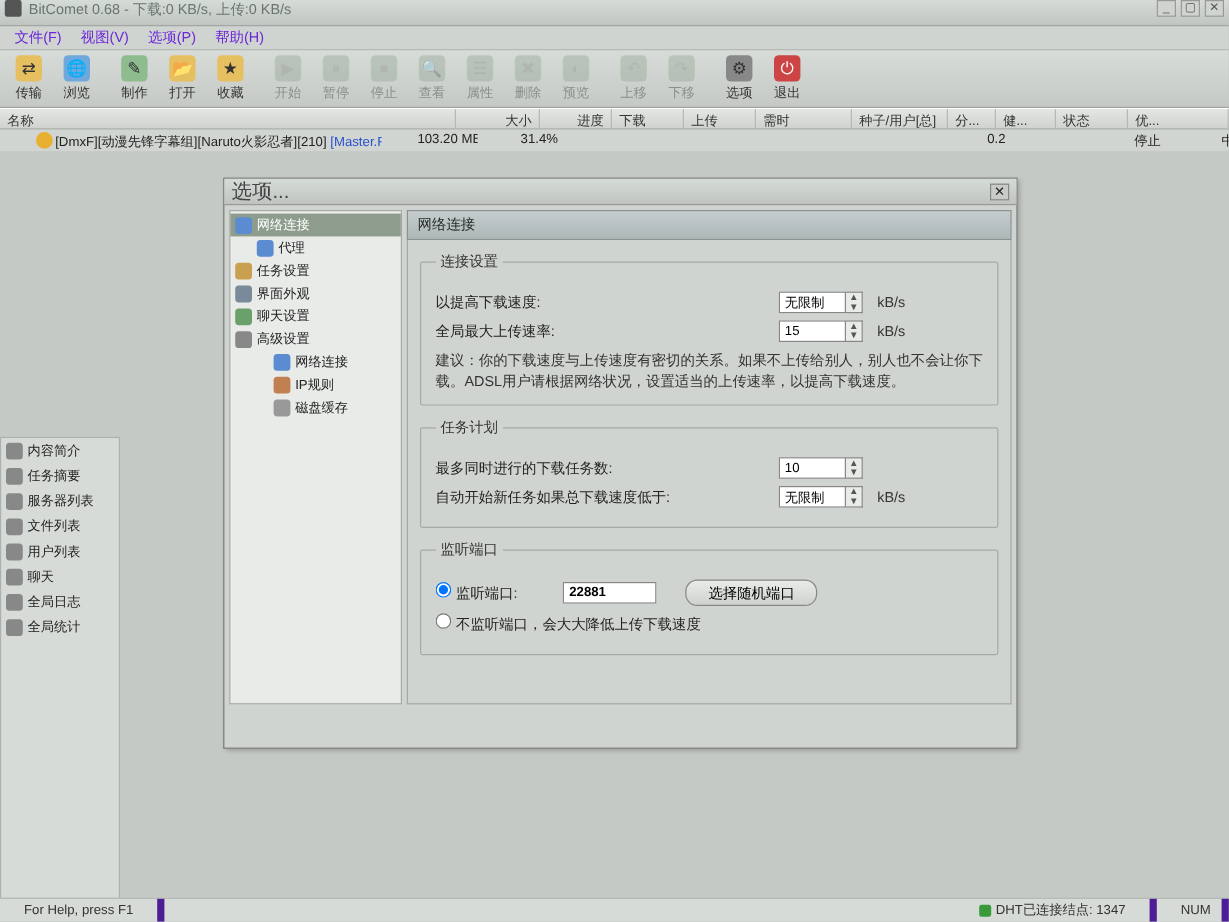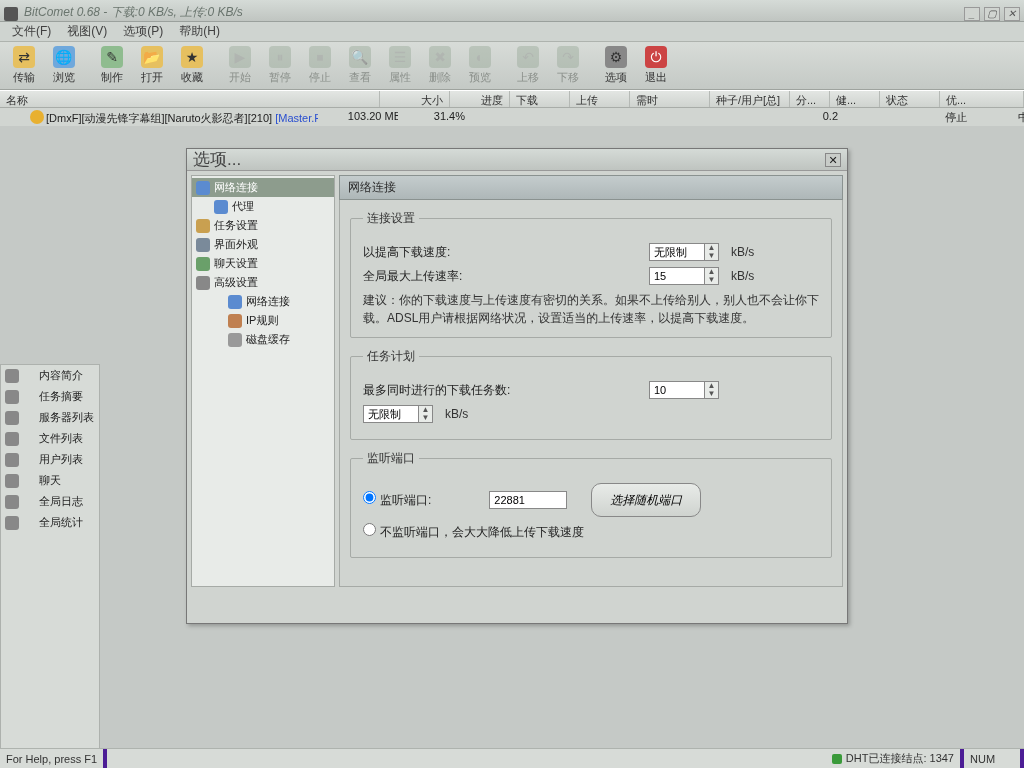--- a/index.html
+++ b/index.html
@@ -1,27 +1,27 @@
 <!DOCTYPE html>
 <html><head>
 <meta charset="utf-8">
 <style>
 * { box-sizing: border-box; margin: 0; padding: 0; font-family: "Microsoft YaHei", Arial, sans-serif; }
 body { background: #c5c9c6; width: 1024px; height: 768px; overflow: hidden; font-size: 12px; color: #222; }
 
 
-.titlebar { height: 22px; background: linear-gradient(#d5dbd7,#c0c5c1); display: flex; align-items: flex-end; padding: 0 4px; border-bottom: 1px solid #9aa09c; font-style: italic; }
+.titlebar { height: 22px; background: linear-gradient(#d5dbd7,#c0c5c1); display: flex; align-items: flex-start; padding: 0 4px; border-bottom: 1px solid #9aa09c; }
 .titlebar .app-icon { width: 14px; height: 14px; background: #555; margin-right: 6px; border-radius: 2px; }
 .titlebar .title { color: #6a756e; font-size: 12px; flex: 1; }
 .titlebar .winbtns { display: flex; gap: 4px; }
 .titlebar .winbtn { width: 16px; height: 14px; background: #d0d4d0; border: 1px solid #999; font-size: 10px; text-align: center; line-height: 12px; color: #555; }
 
 
 .menubar { height: 20px; background: #cfd4d0; display: flex; align-items: center; padding: 0 6px; gap: 4px; border-bottom: 1px solid #aeb3ae; }
-.menubar span { color: #404040; padding: 0 6px; }
+.menubar span { color: #6d28d9; padding: 0 6px; }
 
 
 .toolbar { height: 48px; background: linear-gradient(#d8dcd8,#c4c9c5); display: flex; align-items: center; padding: 2px 4px; border-bottom: 1px solid #9ea39e; gap: 0; }
 .tbtn { width: 40px; height: 44px; display: flex; flex-direction: column; align-items: center; justify-content: center; font-size: 11px; color: #333; }
 .tbtn .ticon { width: 22px; height: 22px; border-radius: 4px; margin-bottom: 2px; display: flex; align-items: center; justify-content: center; font-size: 14px; }
 .tbtn.dim { color: #8a8f8a; }
 .tbtn.dim .ticon { opacity: .45; }
 .tsep { width: 8px; }
 
 
@@ -30,26 +30,26 @@
 .col-name{width:380px}.col-size{width:70px;text-align:right}.col-prog{width:60px;text-align:right}.col-dl{width:60px}.col-ul{width:60px}.col-time{width:80px}.col-seed{width:80px}.col-share{width:40px}.col-health{width:50px}.col-status{width:60px}.col-pri{flex:1}
 
 
 .listrow { height: 18px; display: flex; font-size: 11px; color: #222; background: #d1d5d1; }
 .listrow div { padding: 2px 6px; overflow: hidden; white-space: nowrap; margin-left: 24px; }
 .listrow .rowicon { width:14px; height:14px; background:#e8b030; border-radius:50%; display:inline-block; margin-right:2px; vertical-align:-2px;}
 .listrow .link { color: #2a4fd0; }
 
 
 .sidepanel { position:absolute; left:0; top:364px; width:100px; bottom:0; background:#d7dbd7; border:1px solid #adb1ad; }
-.sideitem { display:flex; align-items:center; padding:3px 4px; gap:20px; font-size:11px; }
+.sideitem { display:flex; align-items:center; padding:3px 4px; gap:4px; font-size:11px; }
 .sideicon { width:14px; height:14px; background:#888; border-radius:3px; }
 
 
 .statusbar { position:absolute; bottom:0; left:0; right:0; height:20px; background:#d7dbd7; border-top:1px solid #aeb3ae; display:flex; align-items:center; font-size:11px; color:#333; }
-.statusbar .cell { padding:0 6px; border-right:4px solid #4c1d95; height:100%; display:flex; align-items:center; }
+.statusbar .cell { padding:0 20px; border-right:6px solid #4c1d95; height:100%; display:flex; align-items:center; }
 .statusbar .spacer { flex:1; }
 .dht-dot { width:10px; height:10px; background:#3a9a3a; border-radius:2px; margin-right:4px; }
 
 
 .dialog { position:absolute; left:186px; top:148px; width:662px; height:476px; background:#d0d4d0; border:1px solid #777; box-shadow: 2px 2px 4px rgba(0,0,0,.25); }
 .dlg-titlebar { height:22px; background:linear-gradient(#d5dbd7,#bfc4c0); display:flex; align-items:center; padding:0 6px; border-bottom:1px solid #999; }
 .dlg-titlebar .t { flex:1; color:#444; font-size:17px; }
 .dlg-titlebar .close { width:16px; height:14px; background:#c8ccc8; border:1px solid #888; font-size:11px; text-align:center; line-height:12px; }
 .dlg-body { display:flex; height:calc(100% - 54px); }
 .dlg-tree { width:144px; background:#e8ebe8; border:1px solid #a6aaa6; margin:4px; padding:2px 0; font-size:11px; }
@@ -65,21 +65,21 @@
 legend { padding:0 4px; color:#333; }
 .row { display:flex; align-items:center; margin:6px 0; gap:6px; }
 .row .lbl { width:280px; }
 .spin { display:flex; align-items:flex-end; }
 .spin input { width:56px; height:18px; border:1px solid #888; background:#fff; font-size:11px; padding:0 4px; }
 .spin .btns { width:14px; height:18px; border:1px solid #888; border-left:none; background:#e8ebe8; font-size:8px; display:flex; flex-direction:column; }
 .spin .btns span{flex:1;text-align:center;line-height:8px;color:#555}
 .unit { margin-left:6px; color:#333; }
 .hint { color:#333; line-height:1.5; margin-top:0; }
 .port-input { width:78px; height:18px; border:1px solid #888; background:#fff; font-size:11px; padding:0 4px; }
-.btn { height:34px; padding:0 18px; background:linear-gradient(#e8ebe8,#cfd3cf); border:1px solid #888; border-radius:10px; font-size:12px;font-style:italic; }
+.btn { height:22px; padding:0 18px; background:linear-gradient(#e8ebe8,#cfd3cf); border:1px solid #888; border-radius:10px; font-size:12px; }
 .dlg-footer { height:32px; display:flex; justify-content:flex-end; align-items:center; gap:10px; padding:0 14px; }
 input[type=radio]{margin-right:4px}
 </style>
 </head>
 <body>
 
 <div class="titlebar">
   <span class="app-icon"></span>
   <span class="title">BitComet 0.68 - 下载:0 KB/s, 上传:0 KB/s</span>
   <div class="winbtns">
@@ -320,36 +320,37 @@
             <span class="lbl">最多同时进行的下载任务数:</span>
             <div class="spin">
                 <input value="10" style="">
                 <div class="btns">
                   <span>▲</span>
                   <span>▼</span>
                 </div>
               </div>
           </div>
           <div class="row">
+            <span class="lbl">自动开始新任务如果总下载速度低于:</span>
             <div class="spin">
                 <input value="无限制" style="">
                 <div class="btns">
                   <span>▲</span>
                   <span>▼</span>
                 </div>
               </div>
             <span class="unit">kB/s</span>
           </div>
         </fieldset>
 
         <fieldset>
           <legend>监听端口</legend>
           <div class="row">
             <label><input type="radio" checked="" style=""><span>监听端口:</span></label>
-            <input class="port-input" style="margin-left: 52px;" value="22881">
+            <input class="port-input" style="margin-left: 32px; font-weight: bold;" value="22881">
             <button class="btn" style="margin-left:18px">选择随机端口</button>
           </div>
           <div class="row">
             <label><input type="radio" style=""><span>不监听端口，会大大降低上传下载速度</span></label>
           </div>
         </fieldset>
       </div>
     </div>
   </div>
 </div>

